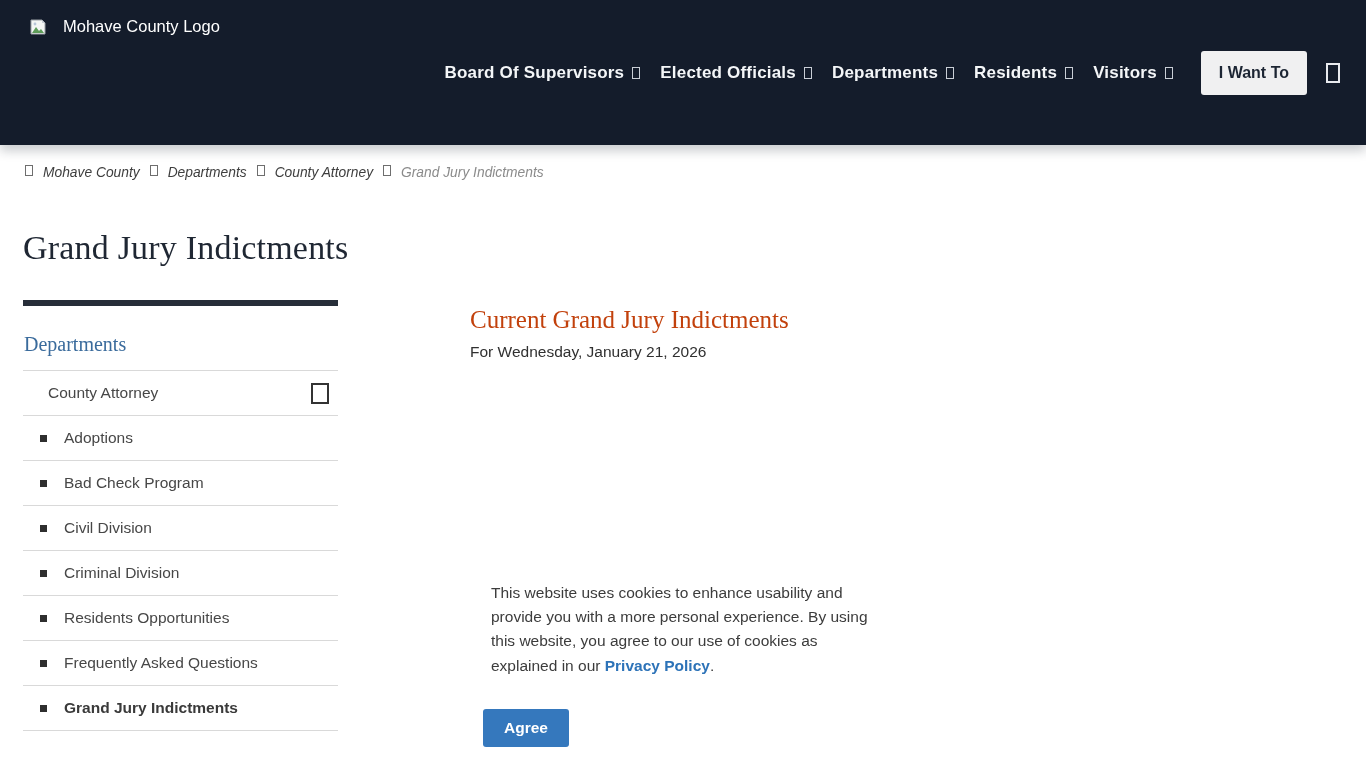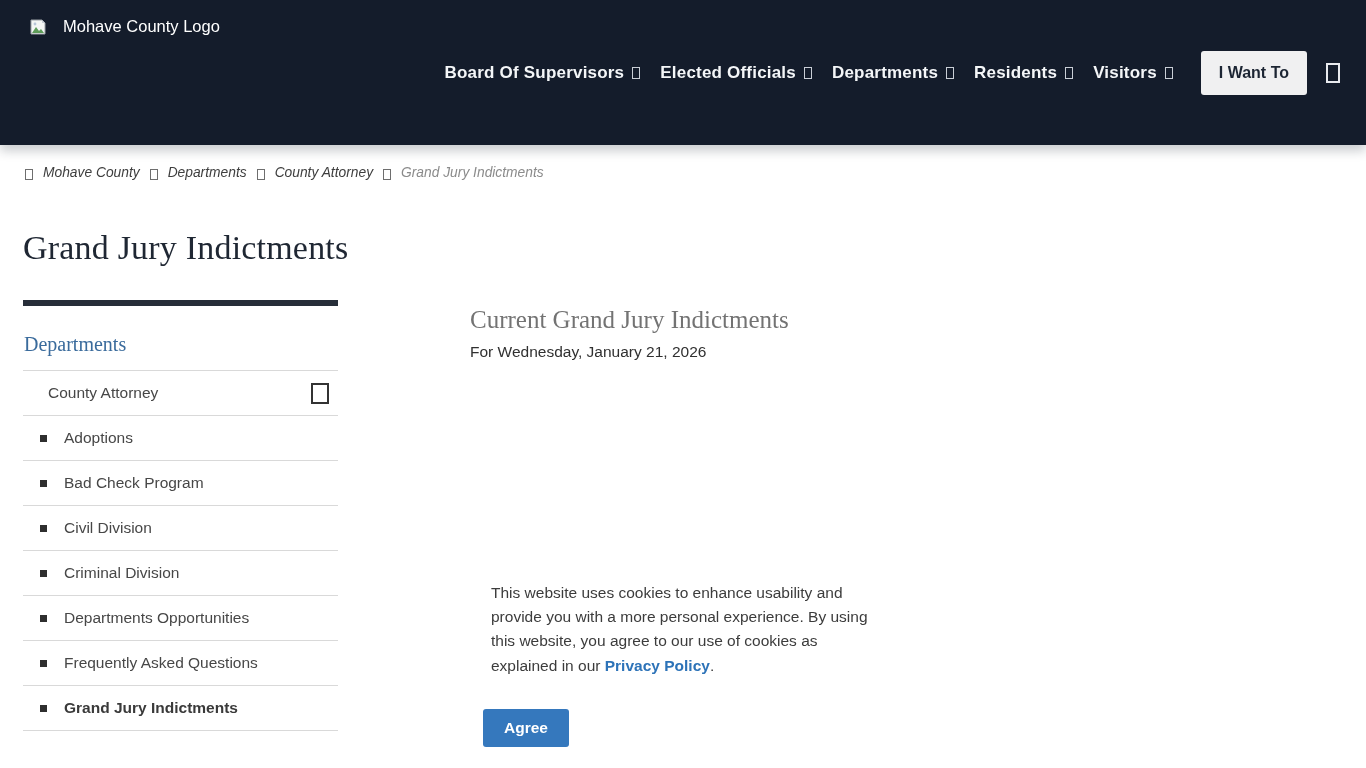--- a/index.html
+++ b/index.html
@@ -50,21 +50,21 @@
     padding:13px 18px;border:none;border-radius:3px;
     margin:0 19px 0 8px;cursor:pointer;white-space:nowrap;
   }
   .search-glyph{
     width:14px;height:20px;border:2px solid #e8eaee;display:inline-block;
     cursor:pointer;
   }
   
   .breadcrumb{
     position:absolute;left:25px;top:165px;
-    display:flex;align-items:flex-end;gap:10px;
+    display:flex;align-items:flex-start;gap:10px;
     font-style:italic;font-size:13.8px;color:#3e3e3e;
   }
   .crumb{cursor:pointer;white-space:nowrap;}
   .crumb-sep{
     width:8px;height:11px;border:1px solid #6e6e6e;display:inline-block;
     flex:0 0 auto;
   }
   .crumb-current{color:#8b8b8b;cursor:default;}
   
   .page-title{
@@ -98,21 +98,21 @@
   .sidebar-row.current .row-label{font-weight:bold;color:#3a3a3a;}
   .toggle{
     margin-left:auto;margin-right:9px;
     width:18px;height:21px;border:2px solid #333333;background:#fff;
     flex:0 0 auto;cursor:pointer;
   }
   
   .content-heading{
     position:absolute;left:470px;top:306px;margin:0;
     font-family:"Liberation Serif", serif;font-weight:400;
-    font-size:25px;color:#737373;
+    font-size:25px;color:#c2410c;
   }
   .content-date{
     position:absolute;left:470px;top:343px;margin:0;
     font-size:15.5px;color:#303030;
   }
   
   .cookie-banner{
     position:absolute;left:483px;top:573px;width:396px;
     display:flex;flex-direction:column;align-items:flex-start;
   }
@@ -203,21 +203,21 @@
     <li class="sidebar-row">
       <span class="bullet"></span>
       <span class="row-label">Civil Division</span>
     </li>
     <li class="sidebar-row">
       <span class="bullet"></span>
       <span class="row-label">Criminal Division</span>
     </li>
     <li class="sidebar-row">
       <span class="bullet"></span>
-      <span class="row-label">Departments Opportunities</span>
+      <span class="row-label">Residents Opportunities</span>
     </li>
     <li class="sidebar-row">
       <span class="bullet"></span>
       <span class="row-label">Frequently Asked Questions</span>
     </li>
     <li class="sidebar-row current">
       <span class="bullet"></span>
       <span class="row-label">Grand Jury Indictments</span>
     </li>
   </ul>

